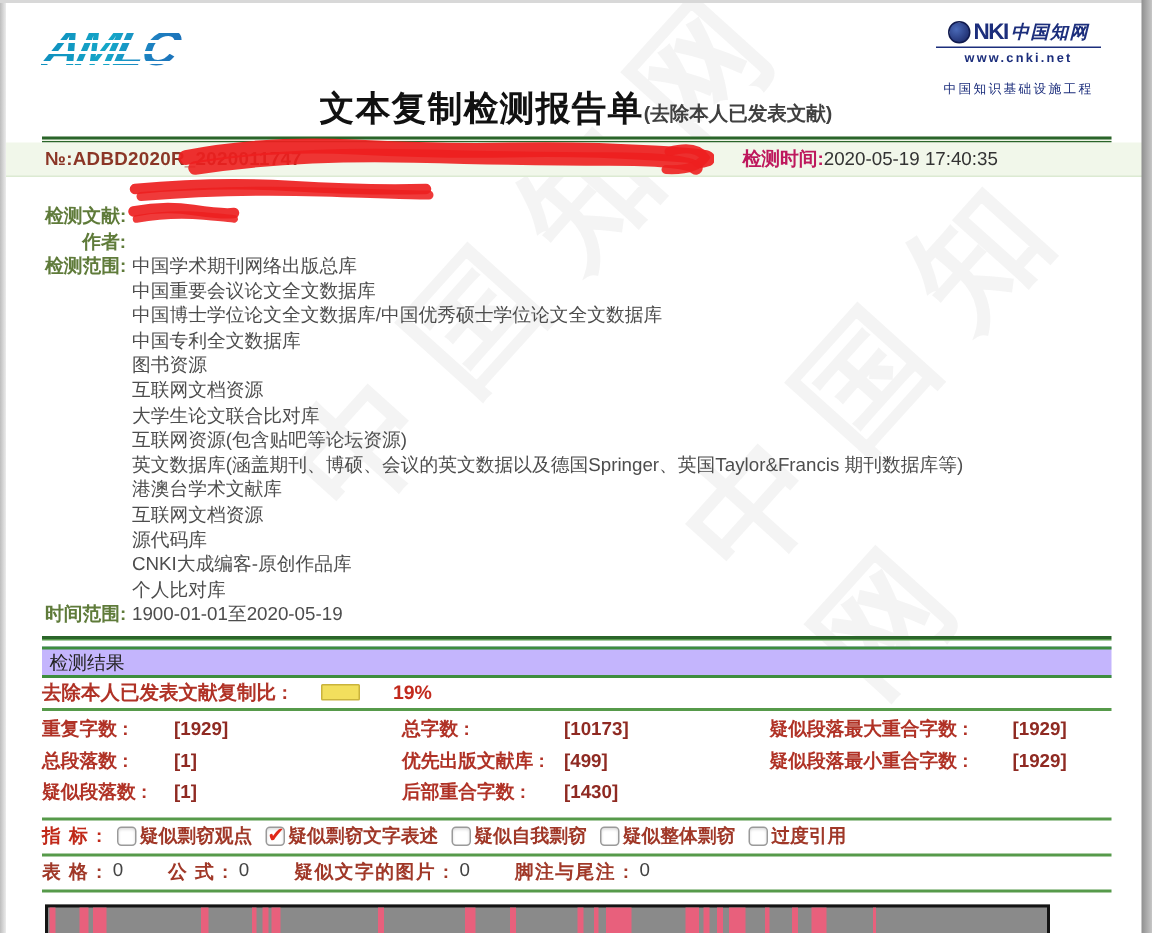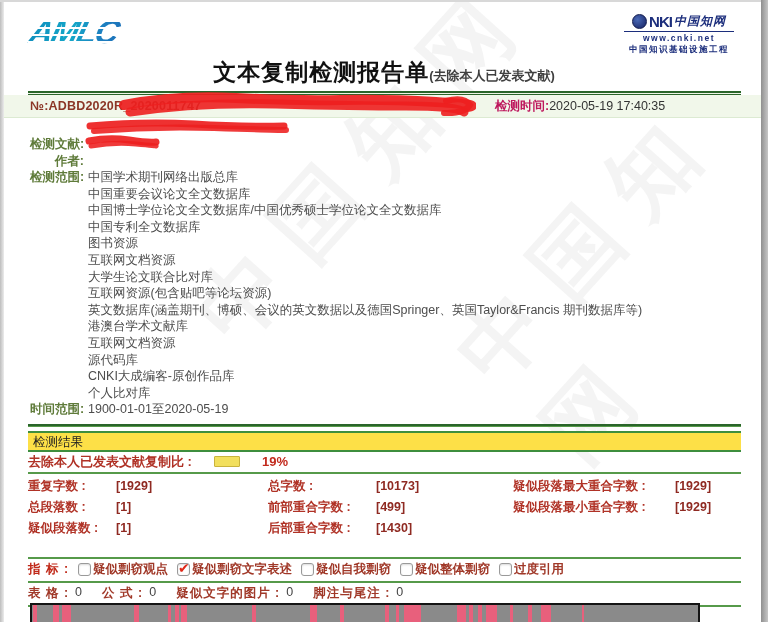--- a/index.html
+++ b/index.html
@@ -24,21 +24,21 @@
   .amlc { position:absolute; left:30px; top:15px; width:120px; height:34px; transform:skewX(-14deg); }
   .amlc-text { font-style:italic; font-weight:900; font-size:33px; line-height:34px; letter-spacing:-2px;
     background:linear-gradient(90deg,#0f8fbe,#15a7c8 35%,#1d7fc0 60%,#1b5db0); -webkit-background-clip:text; background-clip:text; color:transparent; }
   .amlc-stripes { position:absolute; inset:0; background:repeating-linear-gradient(180deg, transparent 0 5px, #fff 5px 7px); }
   .cnki { position:absolute; right:34px; top:13px; width:110px; text-align:center; color:#1c2e7c; }
   .cnki-row1 { display:flex; align-items:center; justify-content:center; gap:2px; }
   .cnki-globe { display:inline-block; width:15px; height:15px; border-radius:50%; background:radial-gradient(circle at 35% 35%, #4a6ab8, #15205e); border:1.5px solid #101a4e; }
   .cnki-name { font-weight:900; font-size:15px; letter-spacing:-1px; }
   .cnki-cn { font-weight:bold; font-style:italic; font-size:12px; letter-spacing:1px; }
   .cnki-url { font-size:8.5px; font-weight:bold; letter-spacing:1.5px; border-top:1px solid #1c2e7c; margin-top:1px; padding-top:1px; }
-  .cnki-slogan { font-size:8.5px; font-weight:bold; letter-spacing:1.5px; margin-top:1px; }
+  .cnki-slogan { font-size:8.5px; font-weight:normal; letter-spacing:1.5px; margin-top:11px; }
 
   
   .title-row { text-align:center; height:30px; line-height:28px; white-space:nowrap; }
   .title-main { font-size:23px; font-weight:bold; color:#111; letter-spacing:1px; }
   .title-sub { font-size:13px; font-weight:bold; color:#404040; }
 
   
   .double-rule { margin:3px 27px 0 28px; height:4px; border-top:2px solid #2a652a; border-bottom:1px solid #2a652a; background:#eef4e6; }
   .rule-strong { margin:0 27px 0 28px; height:3px; border-top:2px solid #2a652a; border-bottom:1px solid #569a4a; background:#fff; }
 
@@ -56,42 +56,42 @@
   .info-label.r { text-align:right; padding-right:4px; }
   .info-value { color:#4d4d4d; }
   .scope-row { display:flex; font-size:12.5px; }
   .scope-list { color:#4d4d4d; }
   .scope-item { line-height:16.6px; }
 
   
   .scribble { position:absolute; z-index:20; pointer-events:none; }
 
   
-  .results-header { margin:4px 27px 0 28px; height:21px; line-height:18px; background:#fde047; border-top:2px solid #3e8e3e; border-bottom:2px solid #3e8e3e; padding-left:5px; font-size:12.5px; color:#222; }
+  .results-header { margin:4px 27px 0 28px; height:21px; line-height:18px; background:#c4b5fd; border-top:2px solid #3e8e3e; border-bottom:2px solid #3e8e3e; padding-left:5px; font-size:12.5px; color:#222; }
   .ratio-row { margin:0 27px 0 28px; height:22px; line-height:22px; border-bottom:2px solid #569a4a; font-size:13px; color:#b03226; font-weight:bold; display:flex; align-items:center; gap:22px; }
   .swatch { display:inline-block; width:26px; height:11px; background:#f2df5d; border:1px solid #c9b33c; border-radius:1px; }
   .ratio-pct { color:#c22a1d; }
 
   .stats-grid { margin:2px 27px 0 28px; display:grid; grid-template-columns:240px 245px 1fr; }
   .stat-cell { display:flex; font-size:12.5px; line-height:21px; }
   .stat-label { color:#b03226; font-weight:bold; white-space:pre; }
   .stat-value { color:#8f2a22; font-weight:bold; margin-left:4px; }
   .stats-grid .stat-cell:nth-child(3n+1) .stat-label { width:84px; }
   .stats-grid .stat-cell:nth-child(3n+2) .stat-label { width:104px; }
   .stats-grid .stat-cell:nth-child(3n)   .stat-label { width:158px; }
-  .stats-wrap { border-bottom:2px solid #569a4a; margin:0 27px 0 28px; padding-bottom:18px; }
+  .stats-wrap { border-bottom:2px solid #569a4a; margin:0 27px 0 28px; padding-bottom:6px; }
   .stats-wrap .stats-grid { margin:2px 0 0 0; }
 
   .indicator-row { margin:0 27px 0 28px; height:24px; border-bottom:2px solid #569a4a; display:flex; align-items:center; font-size:12.5px; gap:9px; }
   .ind-label { color:#c02818; font-weight:bold; letter-spacing:1px; }
   .ind-item { display:flex; align-items:center; gap:2px; color:#a03828; font-weight:bold; position:relative; }
   .checkbox { width:13px; height:13px; background:#fff; border:1px solid #9a9a9a; border-radius:3px; box-shadow:inset 0 1px 2px rgba(0,0,0,.15); position:relative; }
   .ind-item.checked .checkbox::after { content:"✔"; position:absolute; left:0px; top:-4px; color:#e02818; font-size:14px; font-weight:bold; }
 
-  .counts-row { margin:0 27px 0 28px; height:24px; border-bottom:2px solid #569a4a; display:flex; align-items:center; font-size:12.5px; gap:20px; }
+  .counts-row { margin:0 27px 0 28px; height:24px; border-bottom:2px solid #569a4a; display:flex; align-items:center; font-size:12.5px; gap:30px; }
   .count-item { display:flex; gap:6px; }
   .count-label { color:#a03828; font-weight:bold; letter-spacing:1px; }
   .count-value { color:#444; }
 
   
   .overlap-bar { position:absolute; left:30px; top:603px; width:670px; height:34px; background:#8a8a8a; border:2px solid #141414; z-index:6; }
   .bar-seg { position:absolute; top:0; bottom:0; background:#e8607c; }
 </style>
 </head>
 <body>
@@ -201,21 +201,21 @@
           </div>
           <div class="stat-cell">
             <span class="stat-label">疑似段落最大重合字数 :</span>
             <span class="stat-value">[1929]</span>
           </div>
           <div class="stat-cell">
             <span class="stat-label">总段落数 :</span>
             <span class="stat-value">[1]</span>
           </div>
           <div class="stat-cell">
-            <span class="stat-label">前部重合字数 :</span>
+            <span class="stat-label">优先出版文献库 :</span>
             <span class="stat-value">[499]</span>
           </div>
           <div class="stat-cell">
             <span class="stat-label">疑似段落最小重合字数 :</span>
             <span class="stat-value">[1929]</span>
           </div>
           <div class="stat-cell">
             <span class="stat-label">疑似段落数 :</span>
             <span class="stat-value">[1]</span>
           </div>

